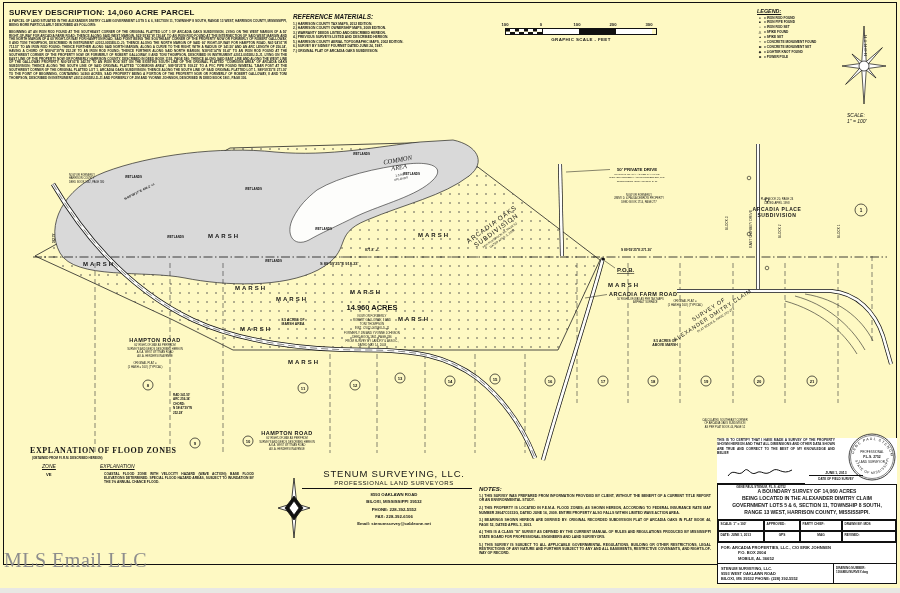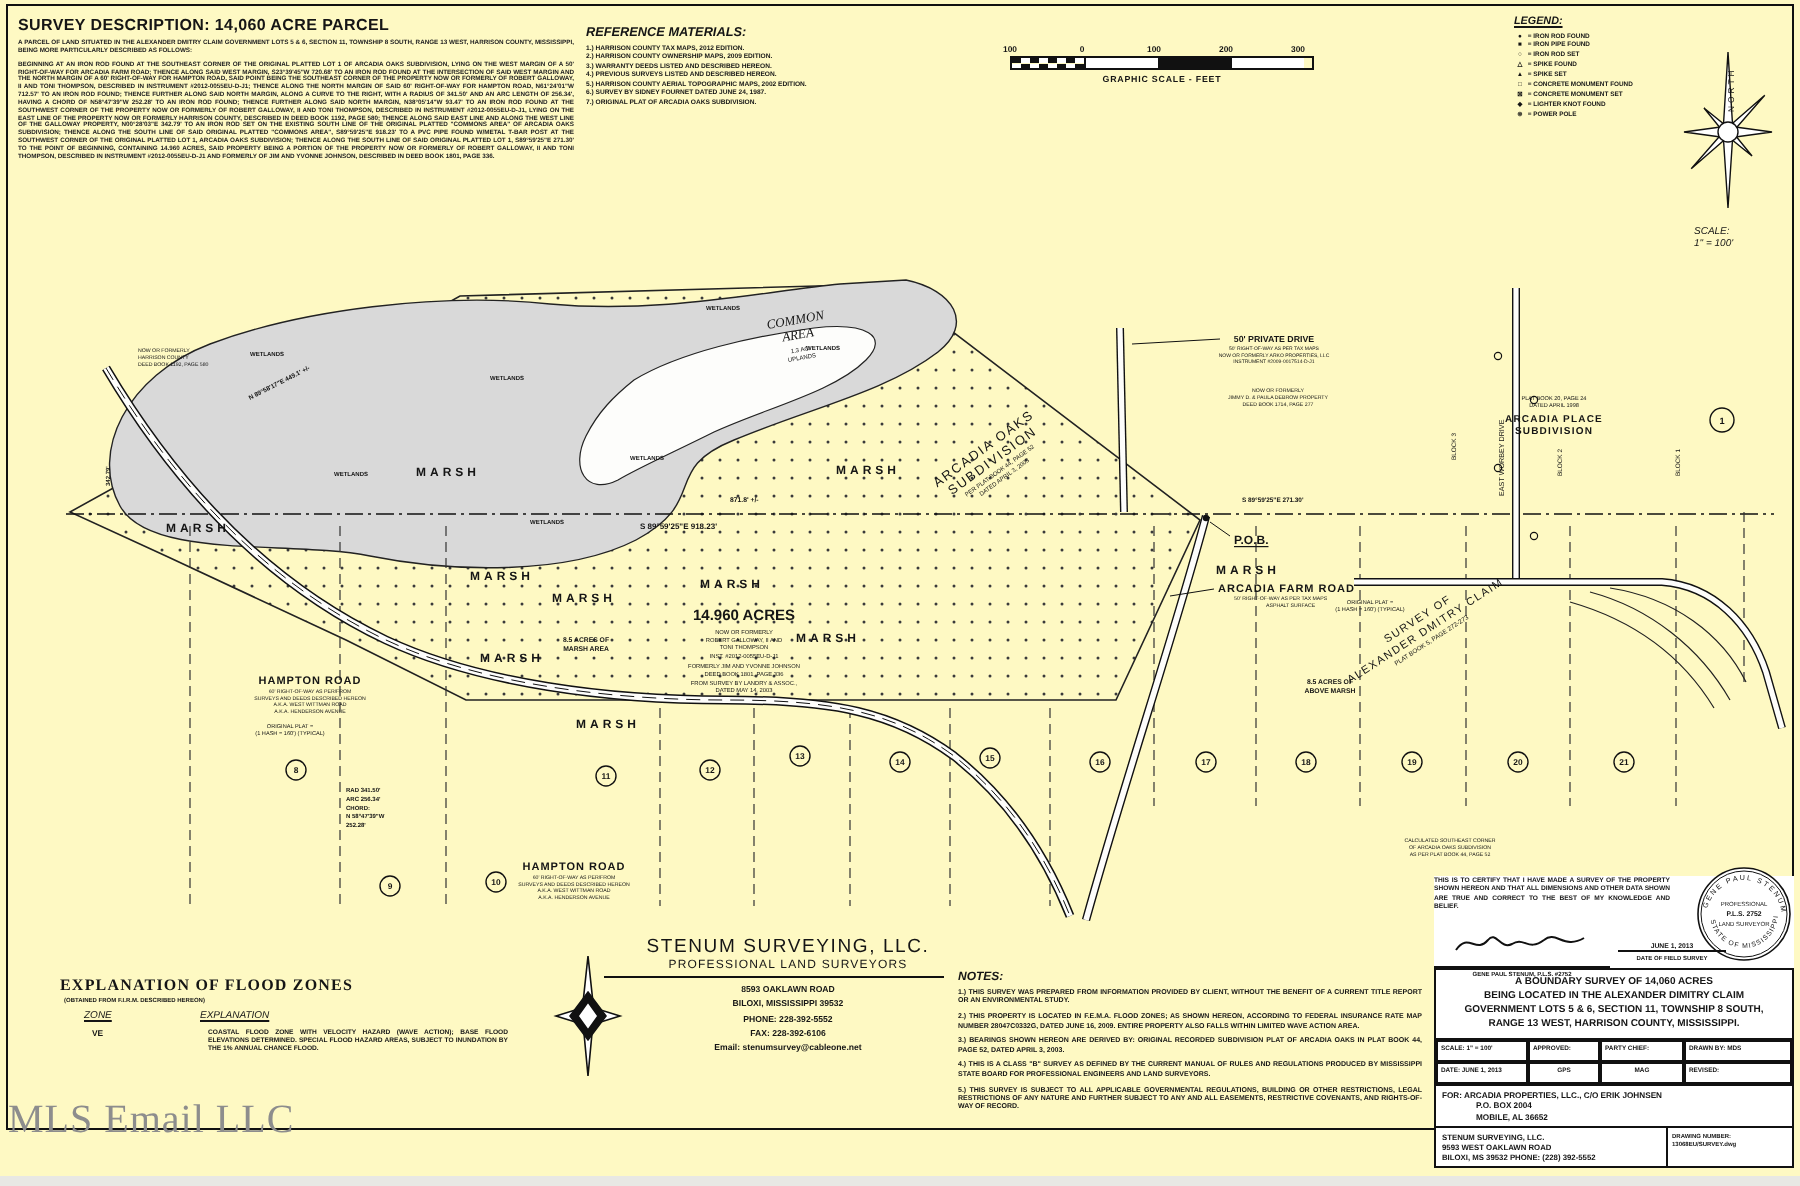--- a/index.html
+++ b/index.html
@@ -29,21 +29,21 @@
   .gscale .cap{font-size:4.4px;font-weight:700;text-align:center;margin-top:1.5px;letter-spacing:.4px;}
   
   .legend{position:absolute;left:757px;top:8px;width:86px;}
   .legend h2{font-size:5.4px;font-style:italic;margin:0 0 1.5px 0;text-decoration:underline;}
   .legend .li{font-size:3.2px;line-height:1.55;font-weight:600;white-space:nowrap;}
   .legend .sym{display:inline-block;width:6px;text-align:center;}
   
   .compass{position:absolute;left:833px;top:26px;width:62px;text-align:center;}
   .compass .sc{font-size:5px;font-style:italic;text-align:left;margin:2px 0 0 14px;line-height:1.25;}
   
-  .flood{position:absolute;left:30px;top:488px;width:235px;}
+  .flood{position:absolute;left:30px;top:446px;width:235px;}
   .flood h2{font-family:"Liberation Serif",serif;font-size:8px;margin:0;letter-spacing:.6px;}
   .flood .sub{font-size:3px;margin:1px 0 3px 2px;font-weight:600;}
   .flood .hdr{display:flex;font-size:5px;font-style:italic;margin-bottom:2.5px;}
   .flood .hdr span{text-decoration:underline;}
   .flood .hdr .z{width:58px;padding-left:12px;}
   .flood .row{display:flex;font-size:3.3px;font-weight:600;}
   .flood .row .z{width:58px;padding-left:16px;font-size:4.2px;}
   .flood .row .x{width:150px;text-align:justify;line-height:1.3;}
   
   .logoblk{position:absolute;left:282px;top:468px;width:190px;}

